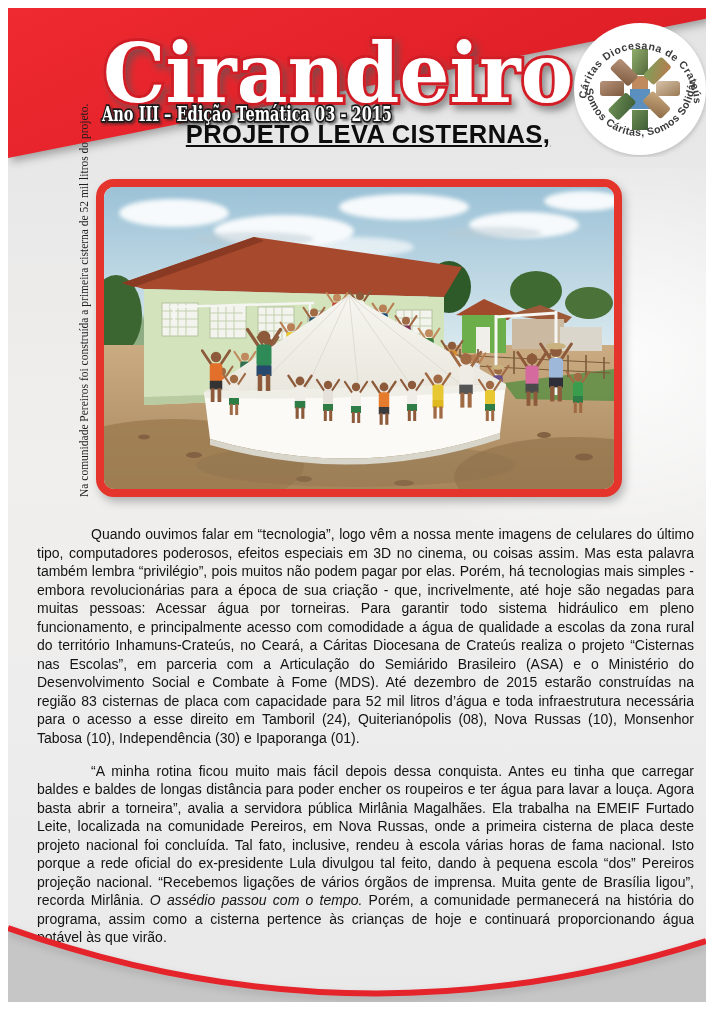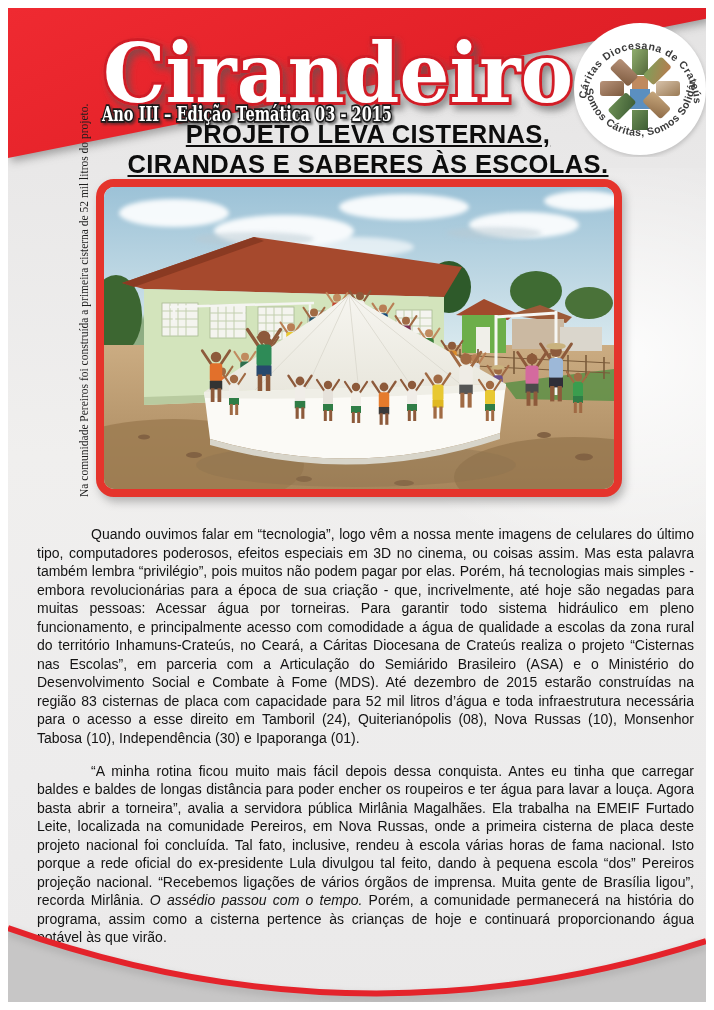--- a/index.html
+++ b/index.html
@@ -47,21 +47,20 @@
       </defs>
       <text x="272" y="86" text-anchor="middle" font-family="DejaVu Serif, serif" font-weight="bold" font-size="82" textLength="470" lengthAdjust="spacingAndGlyphs" fill="#ffffff" stroke="#d21e27" stroke-width="6" paint-order="stroke" style="filter:url(#titleShadow)">Cirandeiro</text>
     </svg>
 
     <svg class="edition-svg" viewBox="0 0 320 38">
       <text x="10" y="25" font-family="DejaVu Serif, serif" font-weight="bold" font-size="20" textLength="290" lengthAdjust="spacingAndGlyphs" fill="#ffffff" stroke="#191919" stroke-width="3.4" paint-order="stroke" style="filter:drop-shadow(2px 2px 1px rgba(40,40,40,0.6))">Ano III – Edição Temática 03 - 2015</text>
     </svg>
 
     <div class="headline">
       <div>PROJETO LEVA CISTERNAS,</div>
-      <div>CIRANDAS E SABERES ÀS ESCOLAS.</div>
     </div>
 
     <svg class="logo-badge" viewBox="0 0 136 136">
       <defs>
         <linearGradient id="pg1" x1="0" y1="0" x2="1" y2="1">
             <stop offset="0" stop-color="#8fae6d"></stop>
             <stop offset="1" stop-color="#55683c"></stop>
           </linearGradient>
         <linearGradient id="pg2" x1="0" y1="0" x2="1" y2="1">
             <stop offset="0" stop-color="#c9a97e"></stop>

